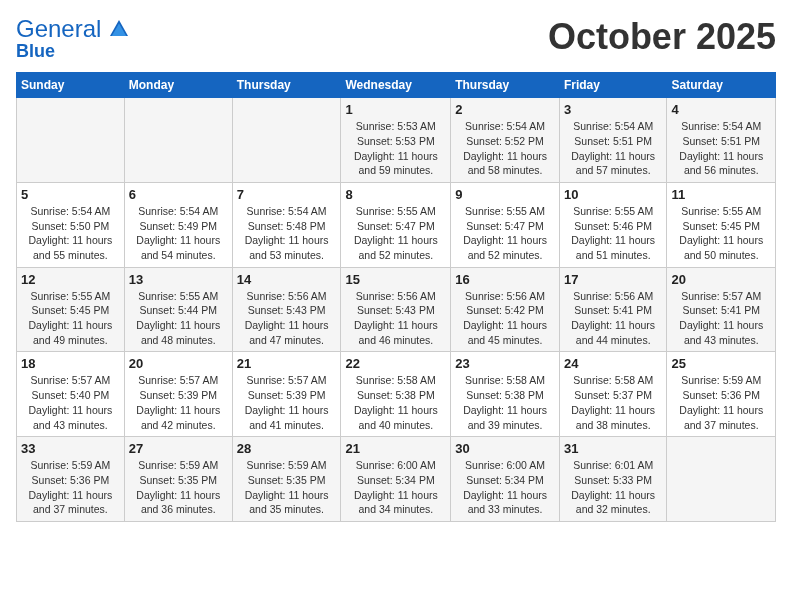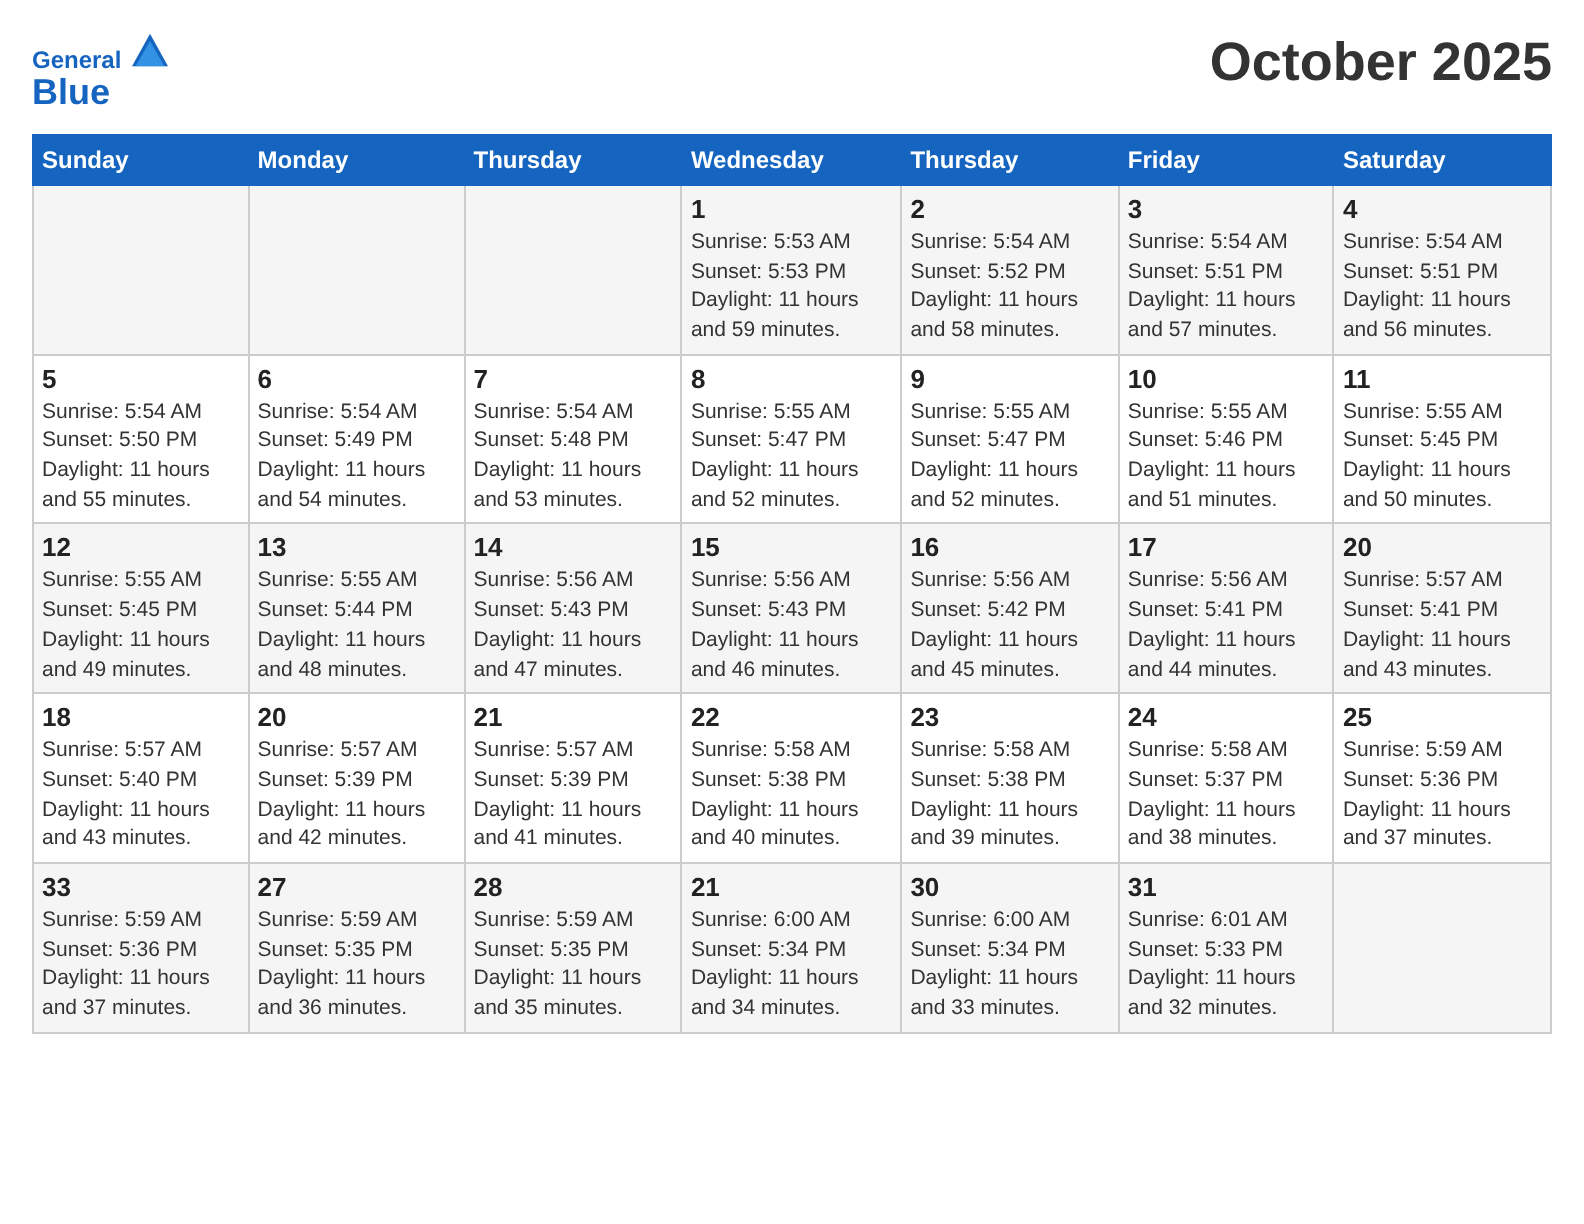--- a/index.html
+++ b/index.html
@@ -14,38 +14,38 @@
       display: flex;
       align-items: flex-start;
       justify-content: space-between;
       margin-bottom: 10px;
     }
     .logo {
       display: flex;
       align-items: center;
     }
     .logo-text {
-      font-size: 12px;
-      font-weight: bold;
+      font-size: 24px;
+      font-weight: normal;
       color: #333;
       line-height: 1.1;
     }
     .logo-text span {
       color: #1565c0;
     }
     .logo-icon {
       width: 18px;
       height: 18px;
       margin-left: 2px;
     }
     .title-block {
       text-align: right;
     }
     .month-title {
-      font-size: 27px;
+      font-size: 36px;
       font-weight: bold;
       color: #333;
     }
     .location {
       font-size: 14px;
       color: #555;
     }
     table {
       width: 100%;
       border-collapse: collapse;
@@ -77,20 +77,21 @@
       font-weight: bold;
       font-size: 13px;
       color: #222;
       display: block;
       margin-bottom: 2px;
     }
     .day-info {
       color: #333;
       font-size: 10.5px;
       line-height: 1.4;
+      text-align: center;
     }
     .empty-cell {
       background-color: #f5f5f5;
     }
   </style>
 </head>
 <body>
 
 <div class="header">
   <div class="logo">

